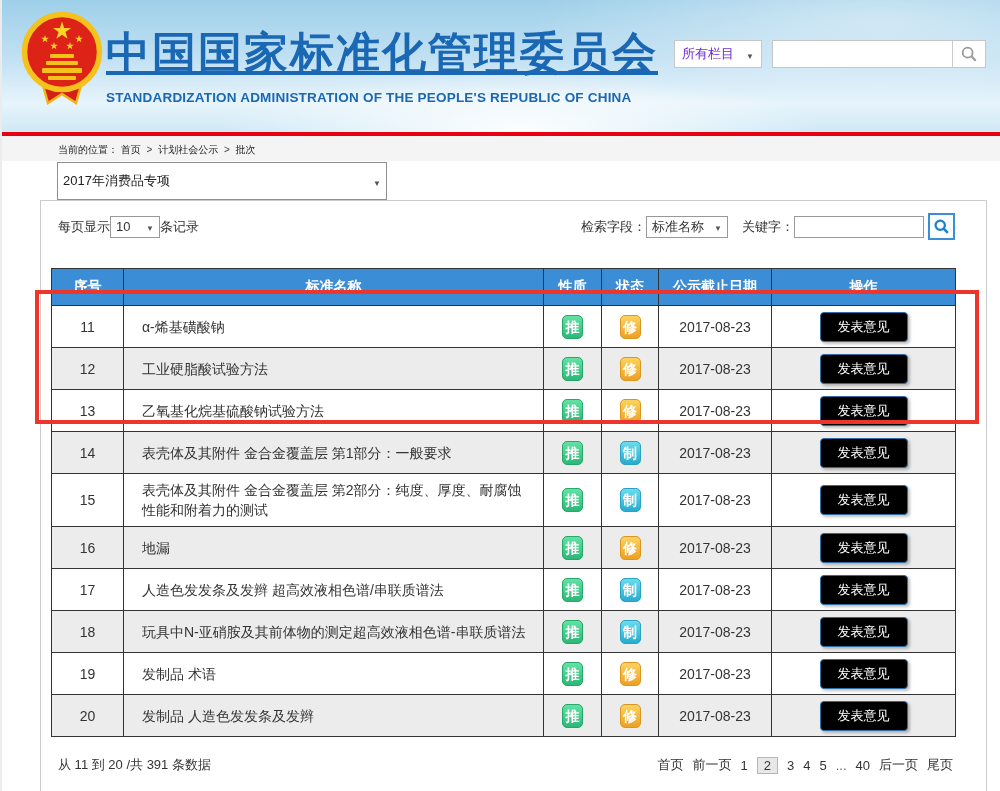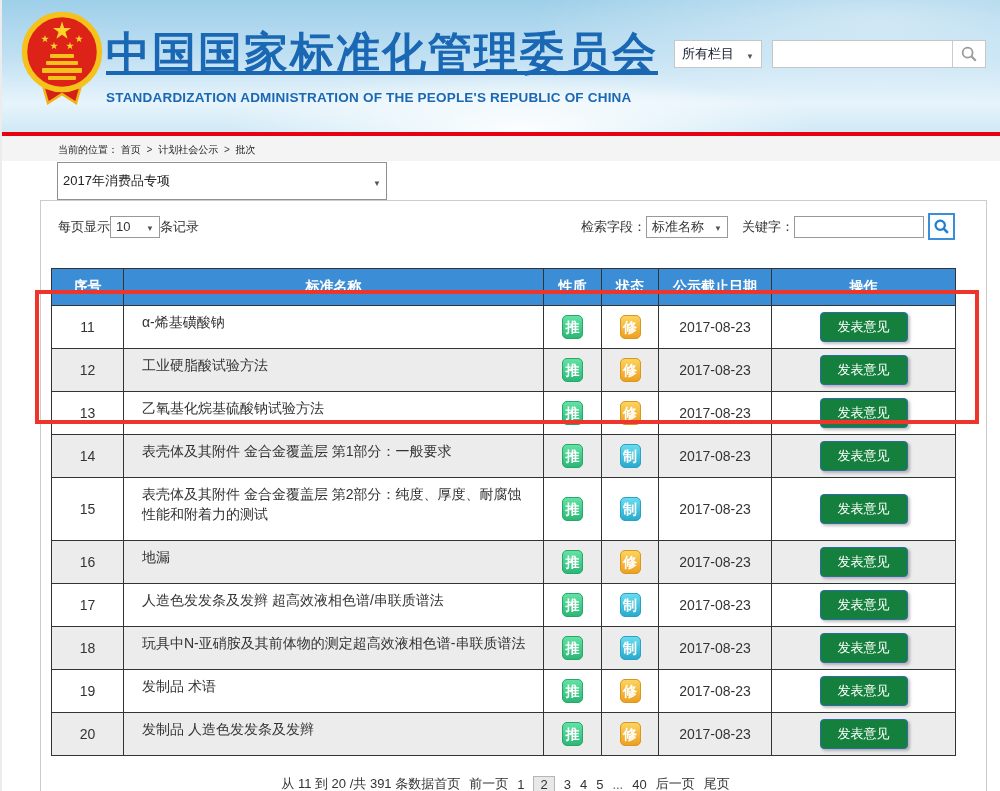--- a/index.html
+++ b/index.html
@@ -16,21 +16,21 @@
   .logo { position:absolute; left:16px; top:10px; width:88px; height:98px; cursor:pointer; }
   .titles { position:absolute; left:104px; top:24px; }
   .title-cn { font-size:44px; font-weight:bold; color:#1a67b4; letter-spacing:2px; cursor:pointer;text-decoration:underline; }
   .title-en { font-size:13.5px; font-weight:bold; color:#1a67b4; margin-top:7px; letter-spacing:.2px; }
 
   .header-search { position:absolute; right:14px; top:40px; width:312px; }
   .hs-row { display:flex; gap:10px; }
   .fselect { background:#fff; border:1px solid #c6c6c6; display:inline-flex; align-items:center;
     justify-content:space-between; font-size:13px; cursor:pointer; }
   .caret::after { content:"▼"; font-size:8px; color:#555; margin-left:6px; }
-  .fselect.cat { width:88px; height:28px; padding:0 7px; color:#0f172a; }
+  .fselect.cat { width:88px; height:28px; padding:0 7px; color:#6d28d9; }
   .hsearch { display:flex; width:214px; height:28px; background:#fff; border:1px solid #c6c6c6; }
   .hsearch input { flex:1; min-width:0; border:none; outline:none; font-size:13px; padding:0 6px; }
   .hsearch-btn { width:33px; border:none; border-left:1px solid #ccc; background:#fff;
     display:flex; align-items:center; justify-content:center; cursor:pointer; }
   .hotline { margin-top:13px; padding-left:64px; font-size:13px; white-space:nowrap; }
   .hot-label { color:#e60012; font-weight:bold; }
   .hot-words { color:#555; cursor:pointer; }
 
   .red-line { height:4px; background:#e60012; }
 
@@ -53,33 +53,33 @@
   .kw-input { width:130px; height:22px; border:1px solid #999; font-size:13px; padding:0 4px; outline:none; }
   .search-btn { width:27px; height:27px; border:2px solid #3a8ed8; background:#fbfdff; margin-left:4px;
     display:flex; align-items:center; justify-content:center; cursor:pointer; padding:0; }
 
   
   table.std-table { border-collapse:collapse; table-layout:fixed; margin:28px 0 4px 10px;
     width:904px; font-size:14px; }
   .std-table th { background:#3b8dd6; color:#fff; height:37px; font-weight:bold;
     border:1px solid #333; font-size:14px; }
   .std-table td { border:1px solid #333; height:42px; text-align:center; color:#333; }
-  .std-table td.col-name { text-align:left; padding:6px 10px 16px 18px; line-height:20px; }
+  .std-table td.col-name { text-align:left; padding:6px 10px 6px 18px; line-height:20px; }
   .std-table tbody tr:nth-child(even) { background:#ececec; }
 
   .badge { display:inline-block; width:21px; height:24px; line-height:22px; border-radius:5px;
     color:#fff; font-weight:bold; font-size:14px; text-align:center; }
   .badge-tui { background:linear-gradient(180deg,#63e2a4 0%,#2cb877 100%); border:1px solid #25a869; }
   .badge-xiu { background:linear-gradient(180deg,#fcd35f 0%,#eea021 100%); border:1px solid #d9971f; }
   .badge-zhi { background:linear-gradient(180deg,#6adced 0%,#27accf 100%); border:1px solid #2ba2c4; }
 
-  .action-btn { background:#15803d; border:1px solid #2e6da4; border-radius:4px; color:#fff;
+  .action-btn { background:#000000; border:1px solid #2e6da4; border-radius:4px; color:#fff;
     font-size:13px; padding:5px 17px; cursor:pointer; box-shadow:2px 2px 3px rgba(0,0,0,.25); }
 
-  .table-footer { display:flex; justify-content:center; align-items:center;
+  .table-footer { display:flex; justify-content:space-between; align-items:center;
     padding:15px 33px 0 17px; font-size:13px; color:#333; }
   .pagination { display:flex; gap:9px; align-items:center; }
   .page-item { cursor:pointer; color:#333; }
   .page-item.current { background:#e8e8e8; border:1px solid #b5b5b5; padding:0 6px; cursor:default; }
   .page-item.dots { cursor:default; color:#666; }
 
   
   .annotation-box { position:absolute; border:4px solid #ee352b; pointer-events:none; z-index:40; }
 </style>
 </head>

